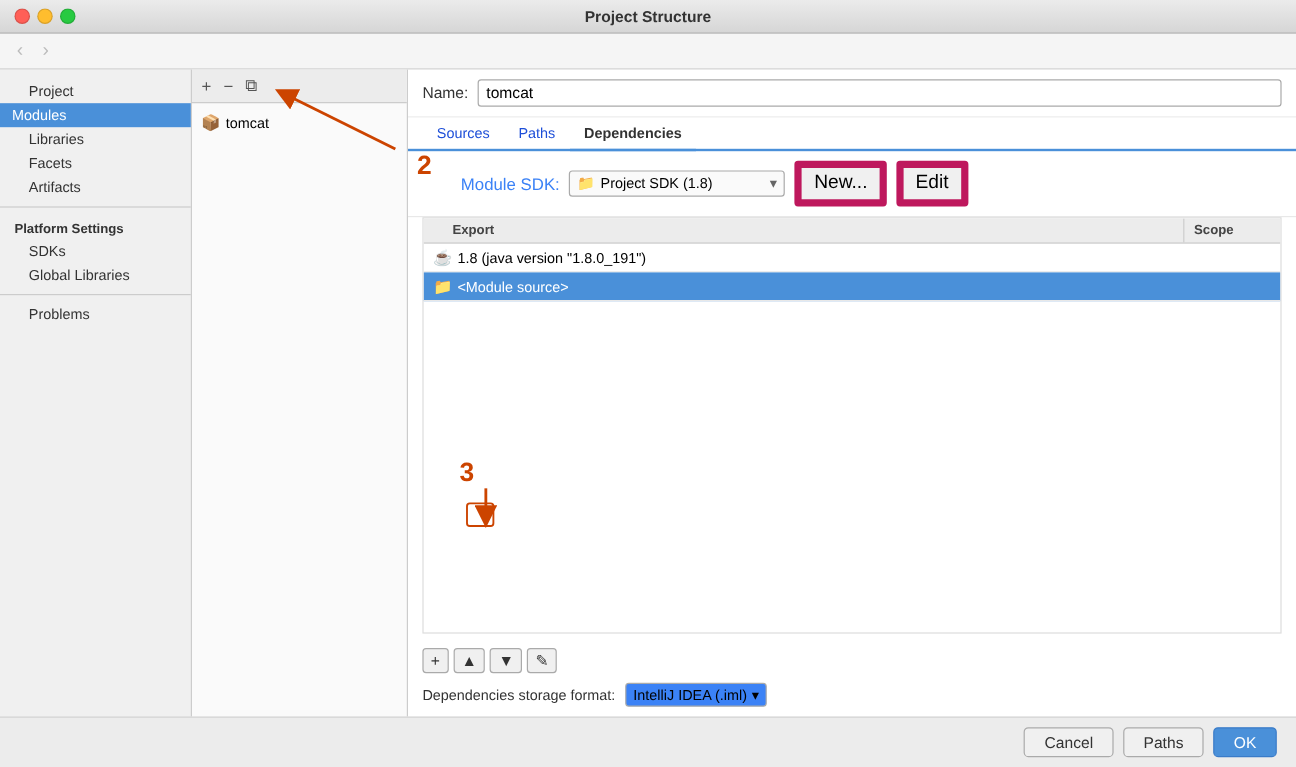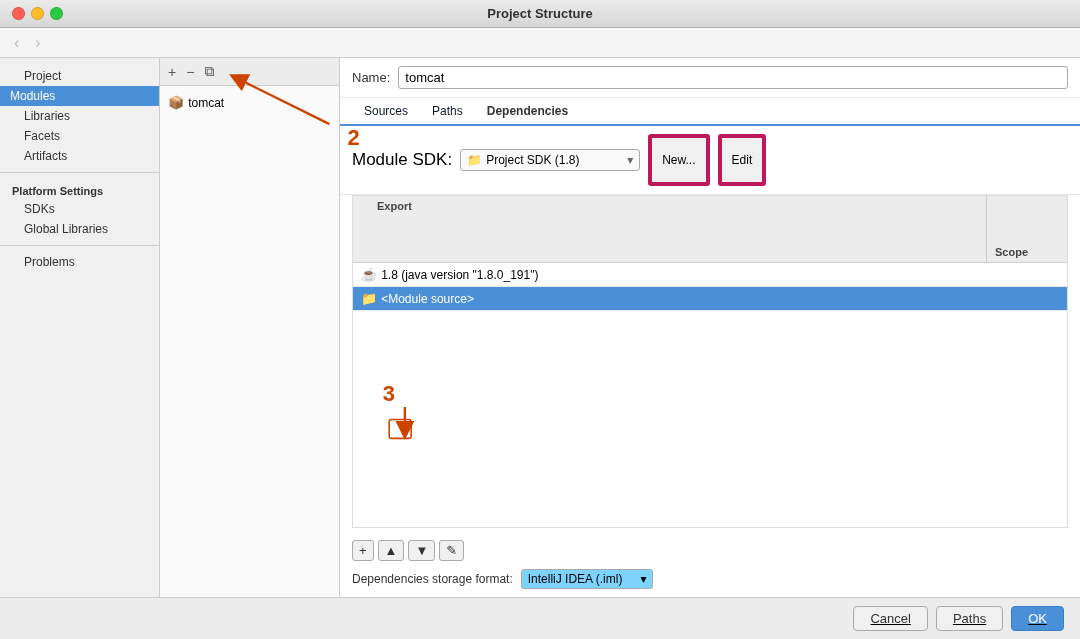--- a/index.html
+++ b/index.html
@@ -180,65 +180,66 @@
     .tabs-row {
       display: flex;
       border-bottom: 2px solid #4a90d9;
       padding: 0 12px;
       background: #fff;
     }
     .tab {
       padding: 6px 12px;
       font-size: 12px;
       cursor: pointer;
-      color: #0f172a;
+      color: #1d4ed8;
       border-bottom: 2px solid transparent;
       margin-bottom: -2px;
     }
     .tab.active {
       color: #333;
       font-weight: 600;
       border-bottom: 2px solid #4a90d9;
     }
 
     
     .sdk-row {
       display: flex;
       align-items: center;
       padding: 8px 12px;
       gap: 8px;
       border-bottom: 1px solid #e8e8e8;
     }
     .sdk-label {
-      font-size: 17px;
-      color: #000000;
+      font-size: 14px;
+      color: #3b82f6;
       white-space: nowrap;
+      margin-left: 32px;
     }
     .sdk-select {
       display: flex;
       align-items: center;
       border: 1px solid #aaa;
       border-radius: 3px;
       padding: 3px 6px;
       background: #fafafa;
       cursor: pointer;
       font-size: 12px;
       gap: 4px;
       min-width: 180px;
     }
     .sdk-select-arrow {
       margin-left: auto;
       color: #666;
     }
     .sdk-btn {
-      border: 4px solid #be185d;
+      border: 6px solid #be185d;
       border-radius: 3px;
       background: #f0f0f0;
-      padding: 15px 10px;
-      font-size: 12px;
+      padding: 4px 10px;
+      font-size: 16px;
       cursor: pointer;
     }
 
     
     .dep-table-container {
       flex: 1;
       overflow-y: auto;
       border: 1px solid #ddd;
       margin: 0 12px 8px;
     }
@@ -252,21 +253,20 @@
       padding-left: 16px;
     }
     .dep-col-export {
       flex: 1;
       padding: 4px 8px;
       border-right: 1px solid #ccc;
     }
     .dep-col-scope {
       width: 80px;
       padding: 4px 8px;
-      margin-top: 46px;
     }
     .dep-row {
       display: flex;
       align-items: center;
       border-bottom: 1px solid #e8e8e8;
       font-size: 12px;
     }
     .dep-row.selected {
       background: #4a90d9;
       color: white;
@@ -312,37 +312,36 @@
       gap: 8px;
       font-size: 12px;
     }
     .storage-label { color: #333; }
     .storage-select {
       display: flex;
       align-items: center;
       border: 1px solid #aaa;
       border-radius: 3px;
       padding: 2px 6px;
-      background: #7dd3fc;
-      cursor: pointer;
-      font-size: 12px;
-      gap: 18px;
+      background: #3b82f6;
+      cursor: pointer;
+      font-size: 12px;
+      gap: 4px;
     }
 
     
     .footer {
       height: 42px;
       background: #ececec;
       border-top: 1px solid #ccc;
       display: flex;
       align-items: center;
       justify-content: flex-end;
       padding: 0 16px;
       gap: 8px;
-      text-decoration: underline;
     }
     .footer-btn {
       border: 1px solid #aaa;
       border-radius: 4px;
       background: #f0f0f0;
       padding: 4px 16px;
       font-size: 13px;
       cursor: pointer;
       color: #333;
     }

